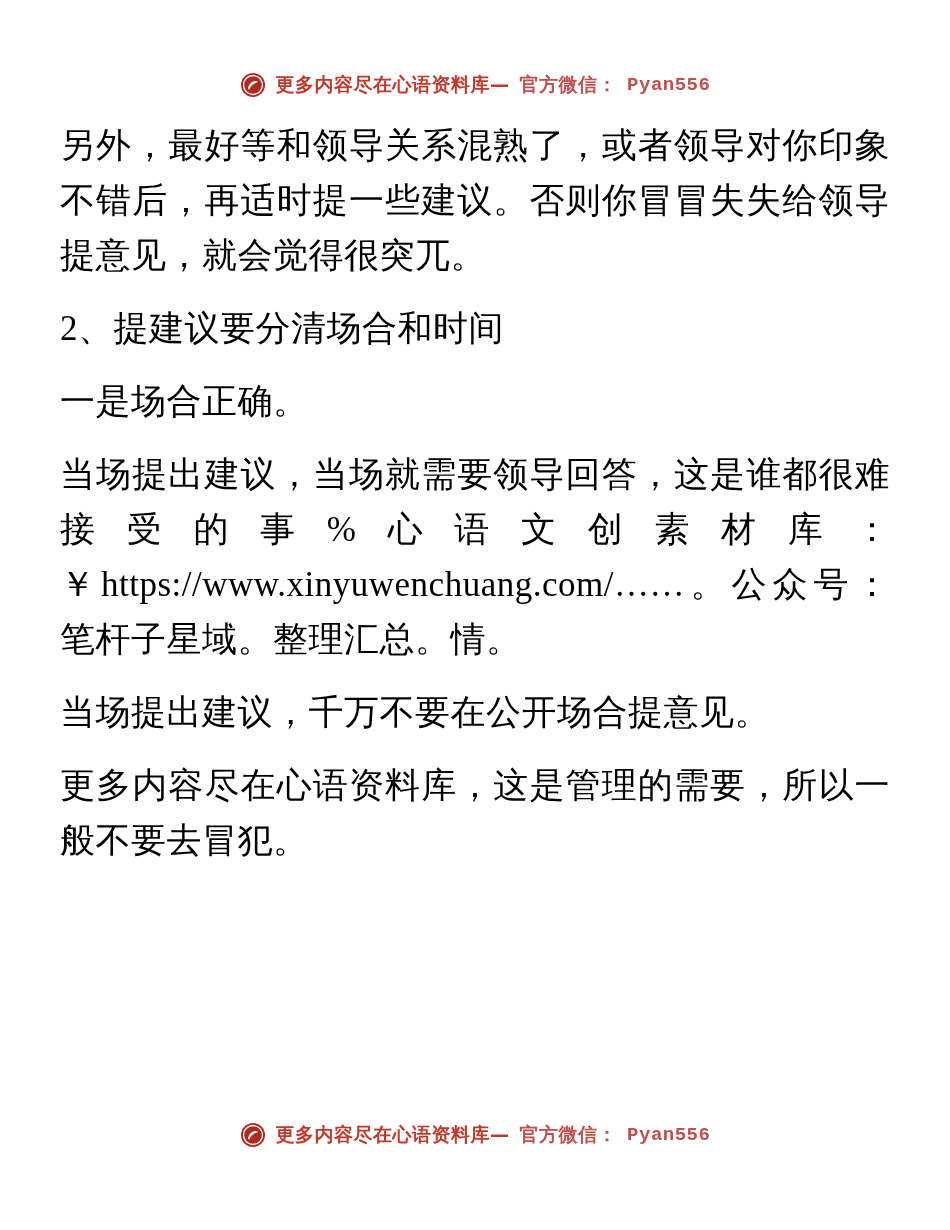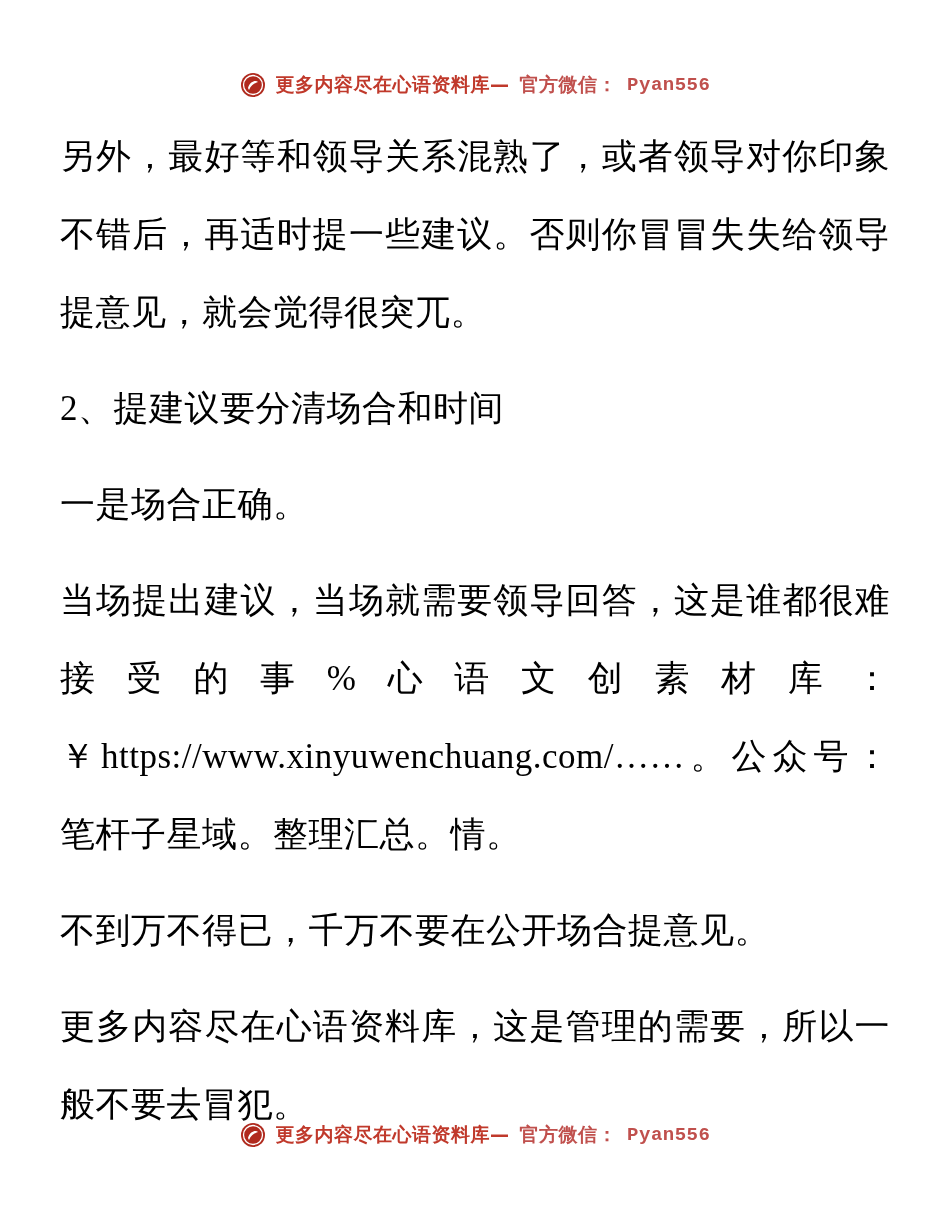--- a/index.html
+++ b/index.html
@@ -69,21 +69,21 @@
   .content {
     position: absolute;
     left: 60px;
     top: 118px;
     width: 830px;
   }
   p.para {
     margin: 0;
     padding: 0;
     font-size: 35px;
-    line-height: 78px;
+    line-height: 55px;
     letter-spacing: 0.5px;
     text-align: justify;
     text-justify: inter-ideograph;
     color: #000000;
     font-family: "Liberation Serif", "DejaVu Serif", serif;
   }
   p.para.gap {
     margin-top: 18px;
   }
   .indent { padding-left: 16px; }
@@ -107,21 +107,21 @@
     <span class="b-main">更多内容尽在心语资料库—</span>
       <span class="b-sub">官方微信：</span>
       <span class="b-id">Pyan556</span>
   </div>
 
   <div class="content">
     <p class="para indent">另外，最好等和领导关系混熟了，或者领导对你印象不错后，再适时提一些建议。否则你冒冒失失给领导提意见，就会觉得很突兀。</p>
     <p class="para indent gap">2、提建议要分清场合和时间</p>
     <p class="para indent gap">一是场合正确。</p>
     <p class="para indent gap mono-ish">当场提出建议，当场就需要领导回答，这是谁都很难接受的事%心语文创素材库：￥https://www.xinyuwenchuang.com/……。公众号：笔杆子星域。整理汇总。情。</p>
-    <p class="para indent gap">不到万不得已，千万不要在公开场合提意见。</p>
+    <p class="para indent gap">当场提出建议，千万不要在公开场合提意见。</p>
     <p class="para indent gap">更多内容尽在心语资料库，这是管理的需要，所以一般不要去冒犯。</p>
   </div>
 
   <div class="banner banner-bottom">
     <span class="logo">
       <svg width="26" height="26" viewBox="0 0 26 26" xmlns="http://www.w3.org/2000/svg">
         <circle cx="13" cy="13" r="12" fill="#b02a1e"></circle>
         <circle cx="13" cy="13" r="9.5" fill="none" stroke="#ffffff" stroke-width="1.3"></circle>
         <path d="M8 16 C10 9, 16 8, 18 10 C15 11, 11 13, 9 18 Z" fill="#ffffff"></path>
       </svg>

